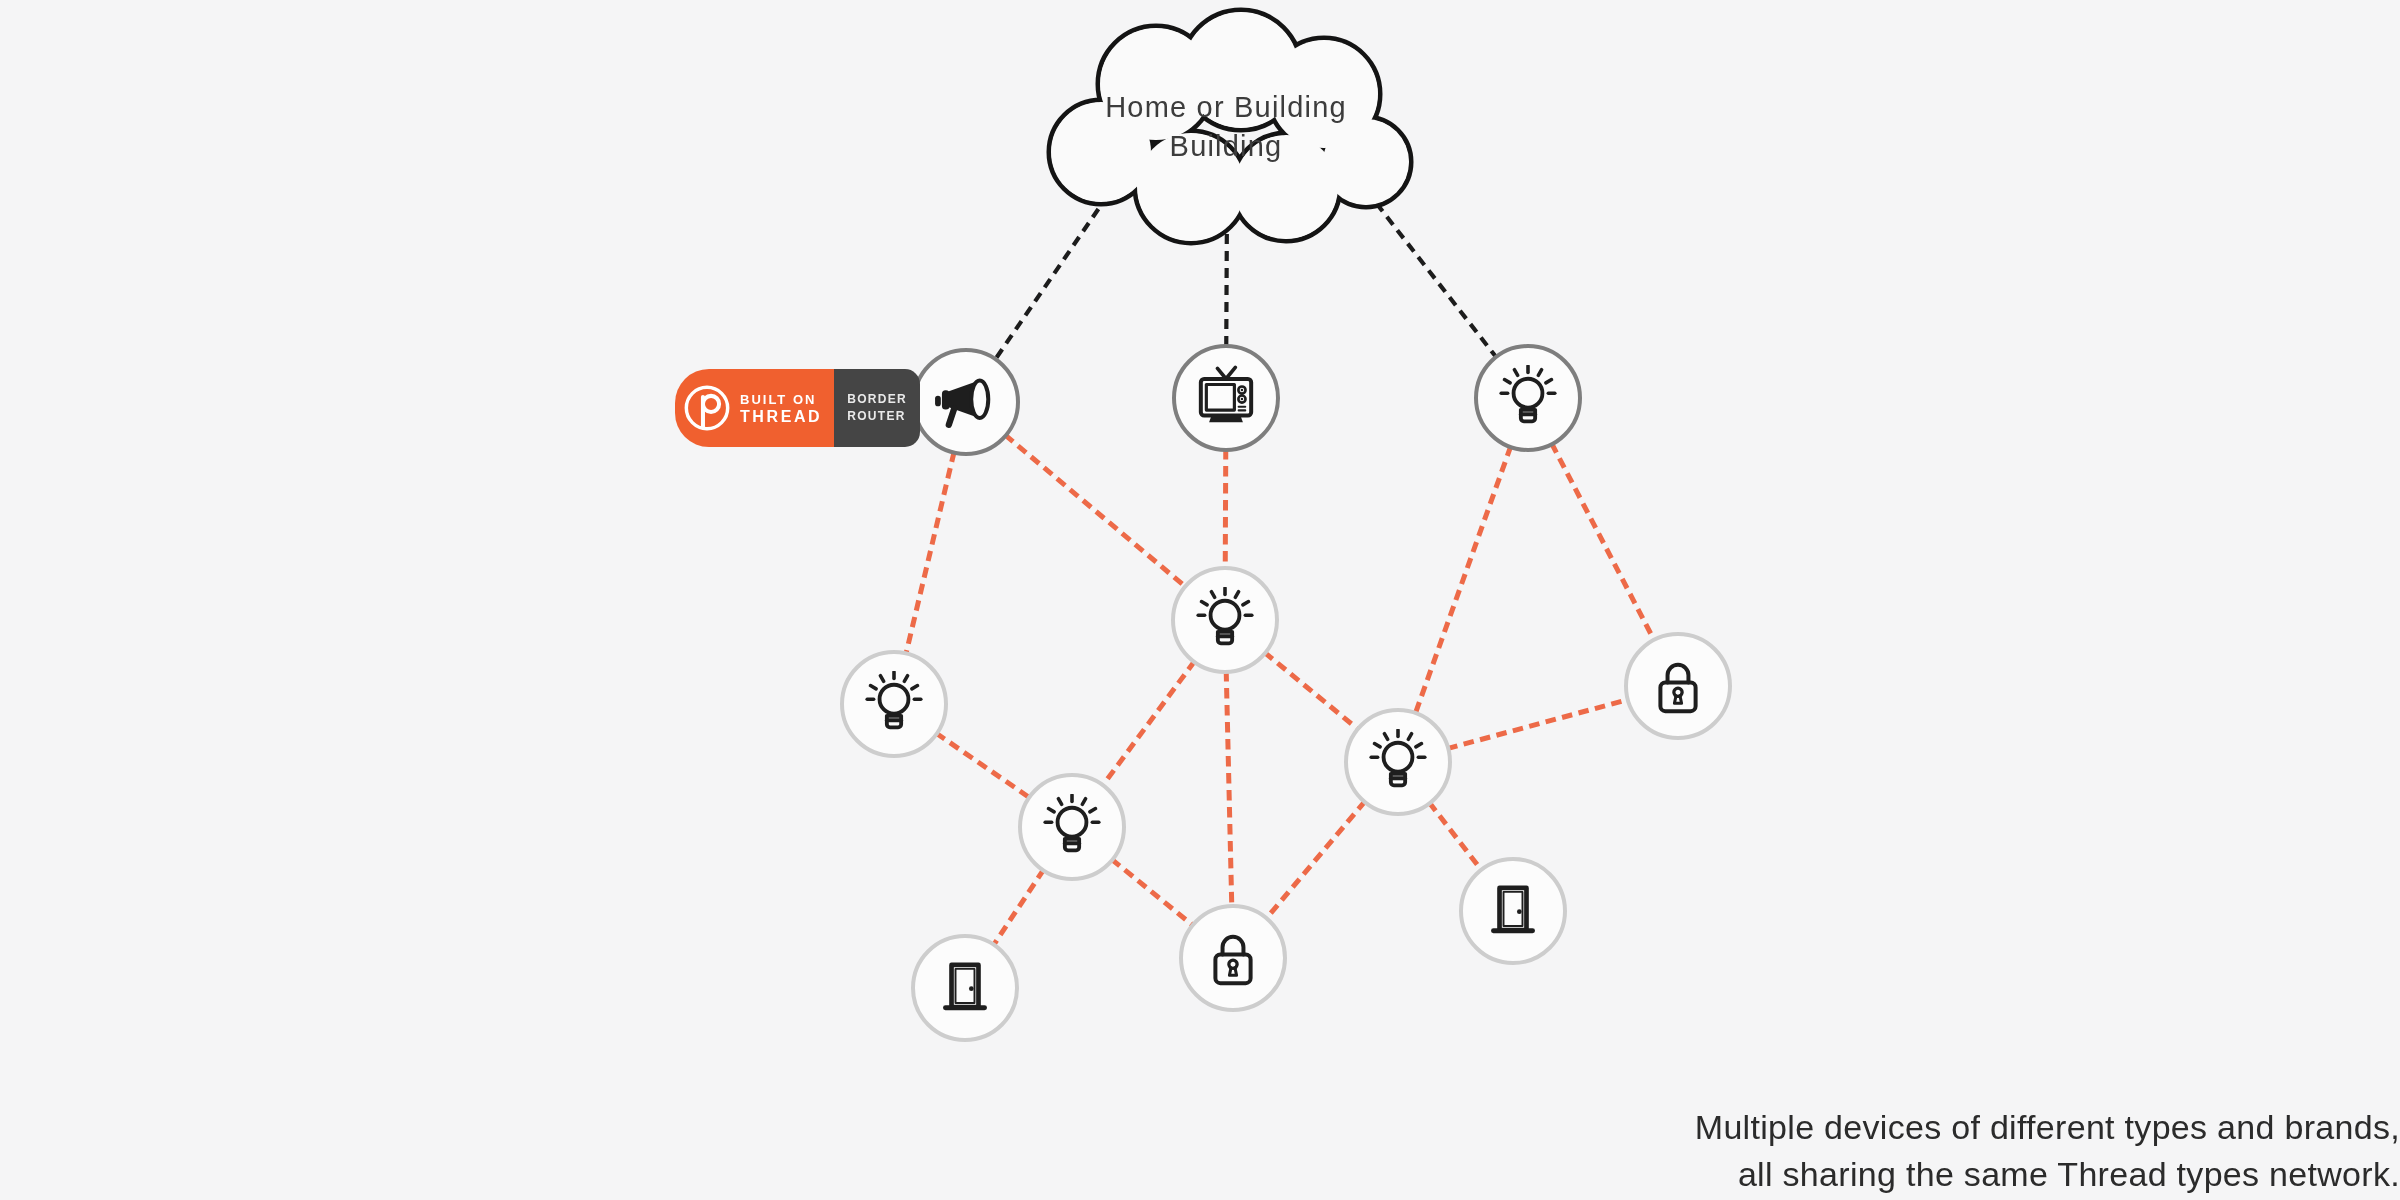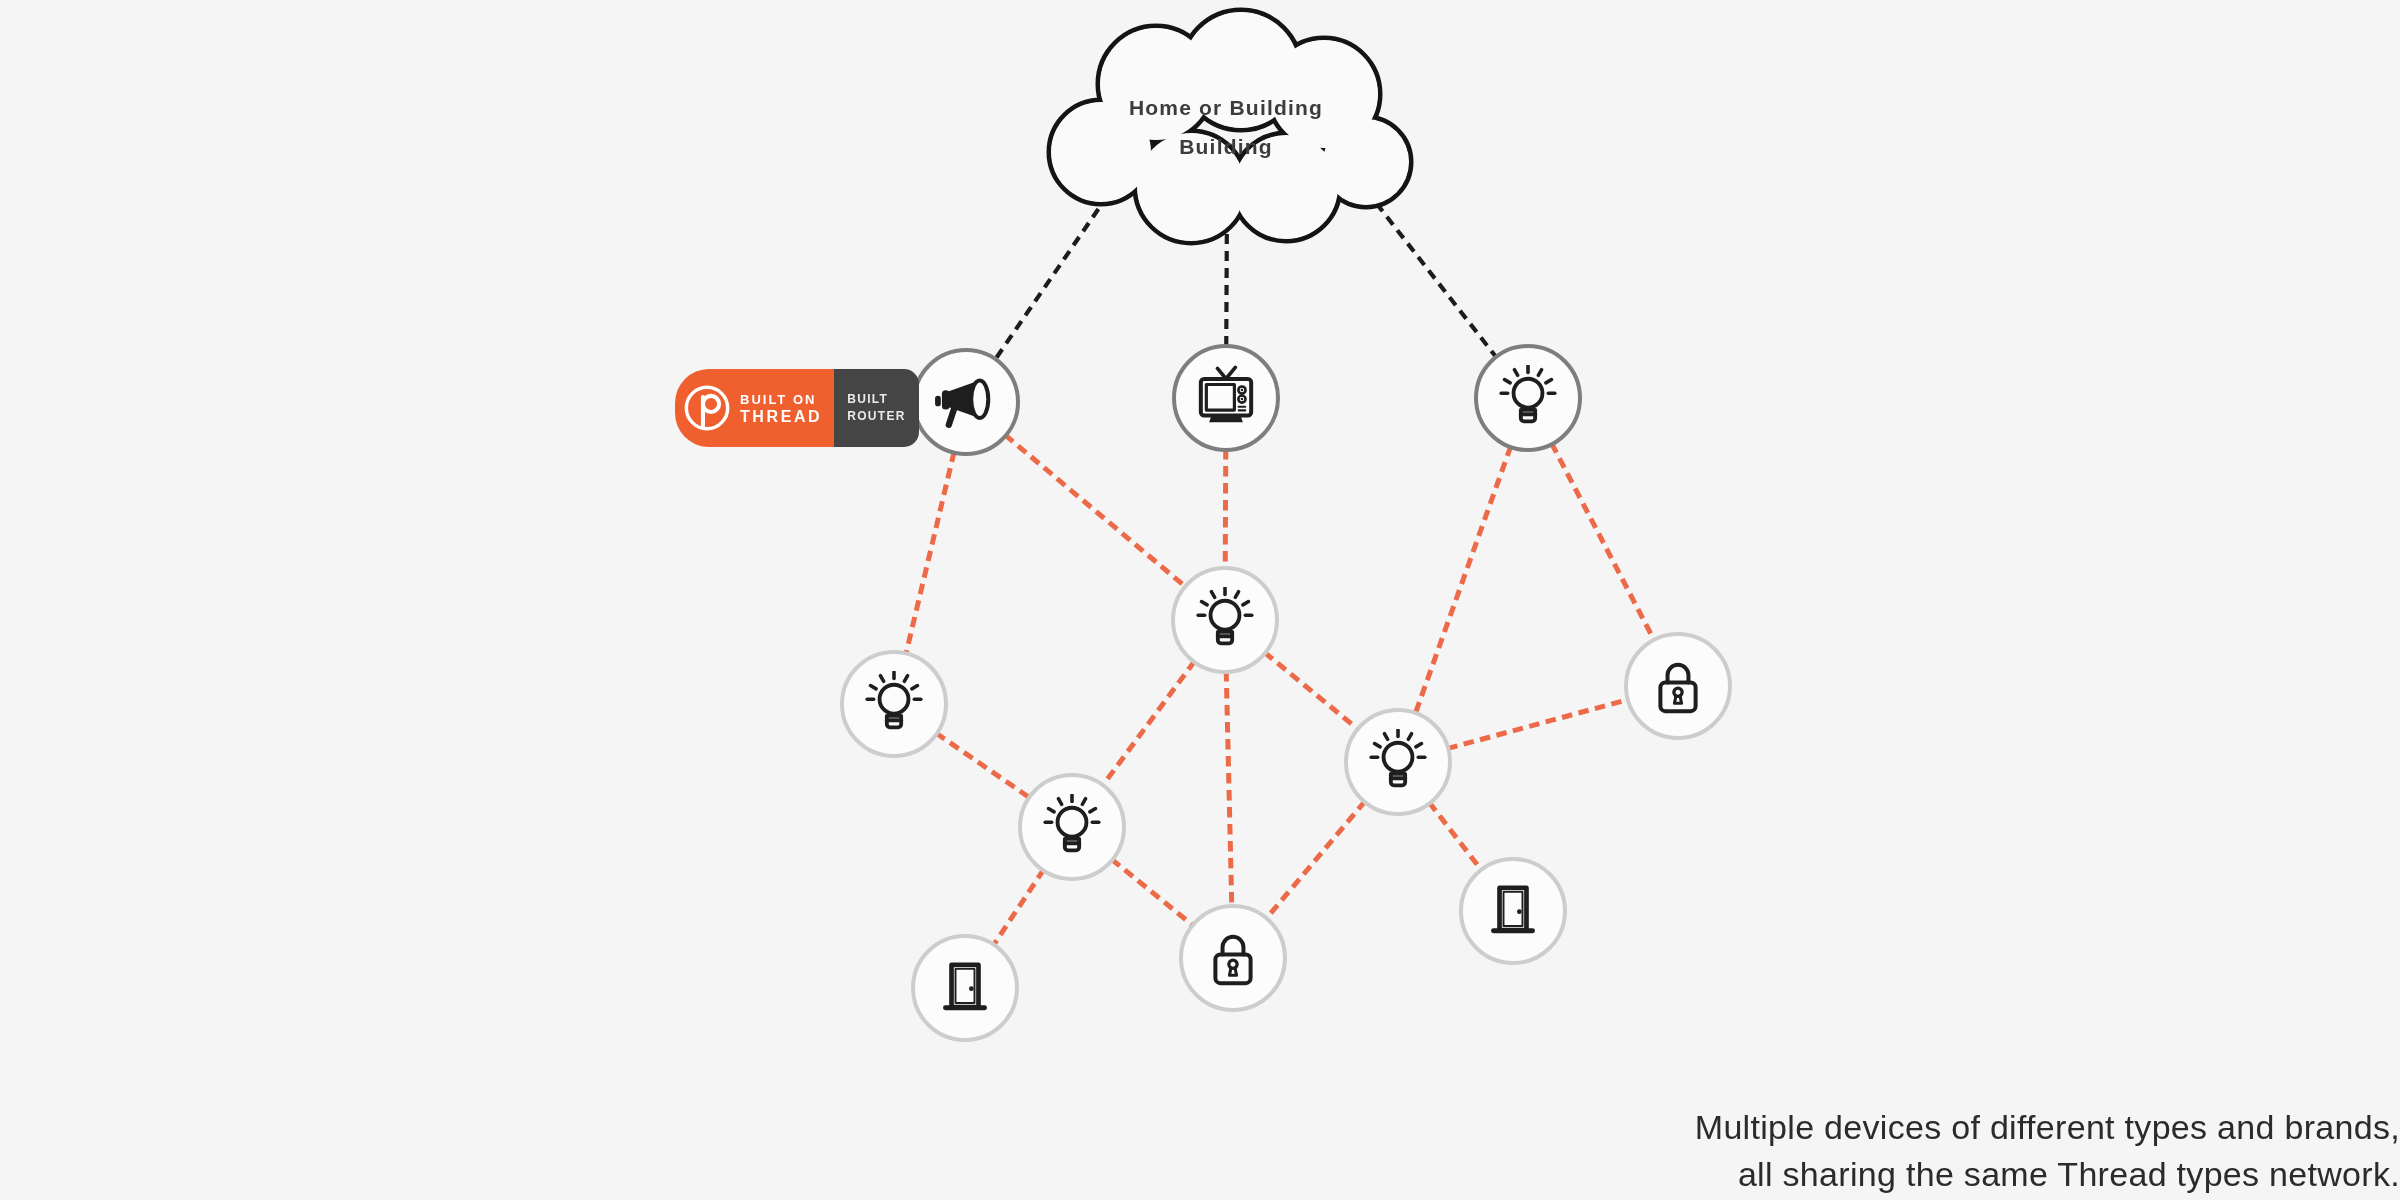--- a/index.html
+++ b/index.html
@@ -16,21 +16,21 @@
   #g-cloud .cs{fill:none;stroke:var(--cloud-outline);stroke-width:5;}
   #g-cloud .cf{fill:var(--cloud-fill);stroke:none;}
 
   
   .ln{fill:none;stroke:var(--ink);stroke-linecap:round;stroke-linejoin:round;}
   .fl{fill:var(--ink);stroke:none;}
   .wfl{fill:var(--node-fill);stroke:var(--ink);}
 
   
   .cloud-label{position:absolute;left:1026px;top:88px;width:400px;text-align:center;
-    font-size:21px;line-height:39px;letter-spacing:1.2px;font-weight:700;color:var(--cloud-ink);}
+    font-size:29px;line-height:39px;letter-spacing:1.2px;font-weight:400;color:var(--cloud-ink);}
 
   
   .badge{position:absolute;left:675px;top:369px;height:78px;display:flex;
          border-radius:34px 15px 15px 34px;overflow:hidden;}
   .badge-orange{background:var(--badge-orange);display:flex;align-items:center;
                 padding:0 12px 0 7px;gap:8px;}
   .badge-text{color:var(--badge-text);font-weight:700;text-align:left;}
   .badge-text .l1{font-size:13px;letter-spacing:2px;line-height:17px;}
   .badge-text .l2{font-size:16px;letter-spacing:2.6px;line-height:18px;}
   .badge-dark{background:var(--badge-dark);color:#E9E9E9;display:flex;flex-direction:column;
@@ -201,21 +201,21 @@
         <circle r="21.5" fill="none" stroke="#FFFFFF" stroke-width="3.6"></circle>
         <circle cx="4.2" cy="-4.2" r="8.4" fill="none" stroke="#FFFFFF" stroke-width="4.2"></circle>
         <line x1="-4.2" y1="-11.5" x2="-4.2" y2="19.5" stroke="#FFFFFF" stroke-width="4.2" stroke-linecap="round"></line>
       </svg>
       <div class="badge-text">
         <div class="l1">BUILT ON</div>
         <div class="l2">THREAD</div>
       </div>
     </div>
     <div class="badge-dark">
-      <div>BUILT</div>
+      <div>BORDER</div>
       <div>ROUTER</div>
     </div>
   </div>
 
   <div class="caption">
     <div>Multiple devices of different types and brands,</div>
     <div>all sharing the same Thread types network.</div>
   </div>
 
 </div>

